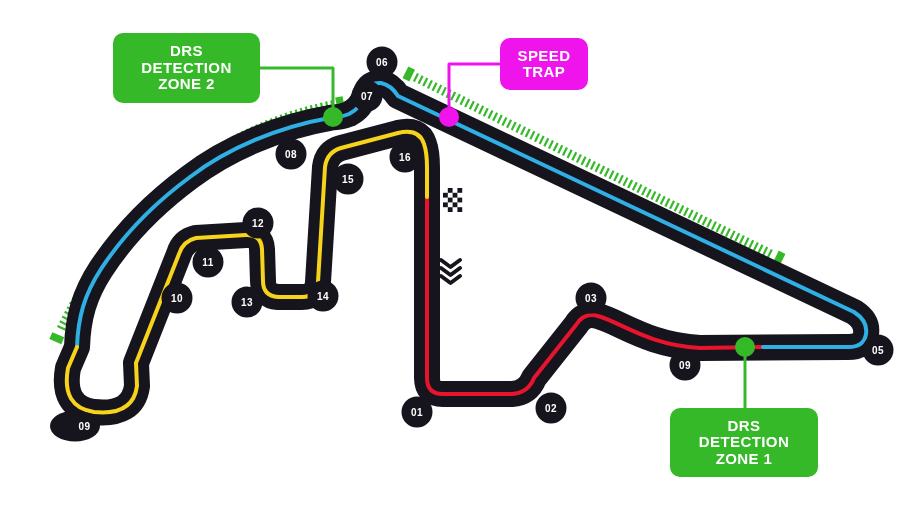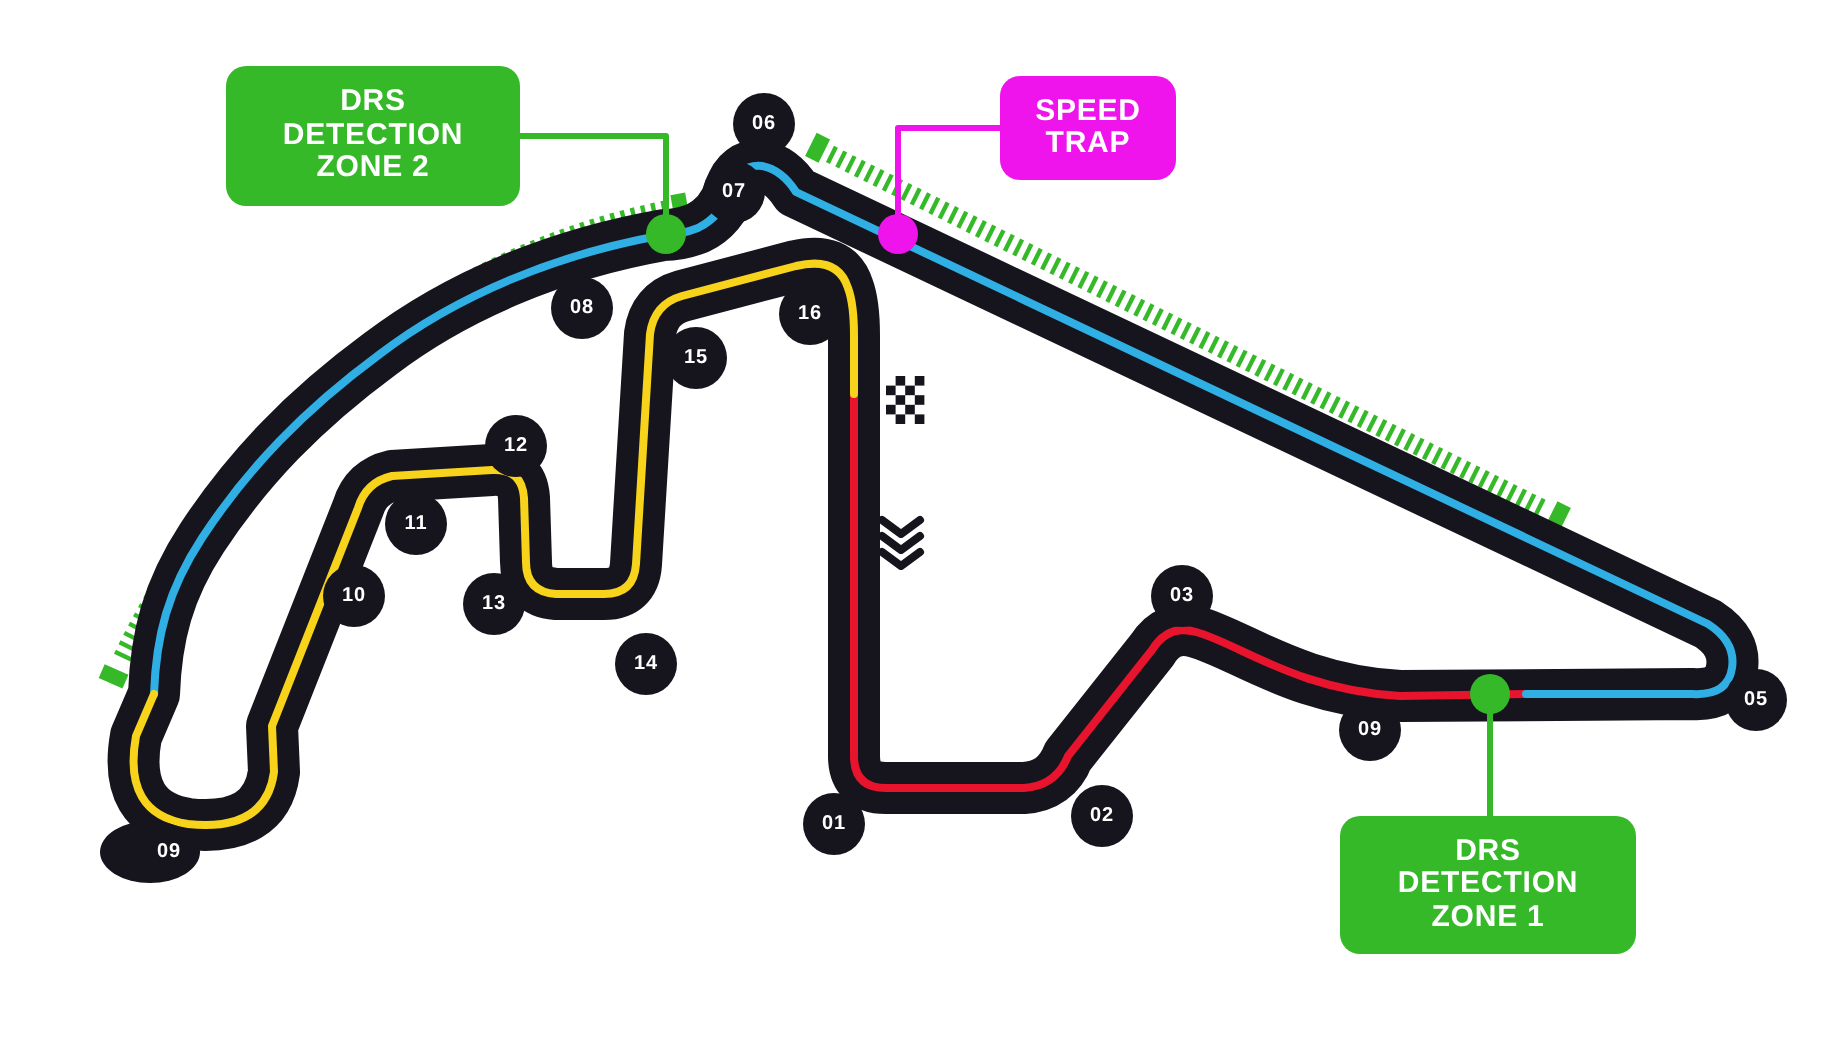--- a/index.html
+++ b/index.html
@@ -266,17 +266,17 @@
       <div class="corner" style="left: 685px; top: 365px;">09</div>
       <div class="corner" style="left: 878px; top: 350px;">05</div>
       <div class="corner" style="left: 382px; top: 62px;">06</div>
       <div class="corner" style="left: 367px; top: 96px;">07</div>
       <div class="corner" style="left: 291px; top: 154px;">08</div>
       <div class="corner" style="left: 75px; top: 426px; padding-left: 19px;">09</div>
       <div class="corner" style="left: 177px; top: 298px;">10</div>
       <div class="corner" style="left: 208px; top: 262px;">11</div>
       <div class="corner" style="left: 258px; top: 223px;">12</div>
       <div class="corner" style="left: 247px; top: 302px;">13</div>
-      <div class="corner" style="left: 323px; top: 332px; text-align: center;">14</div>
+      <div class="corner" style="left: 323px; top: 296px; text-align: center;">14</div>
       <div class="corner" style="left: 348px; top: 179px;">15</div>
       <div class="corner" style="left: 405px; top: 157px;">16</div>
     </div>
 </div>
 
 </body></html>

